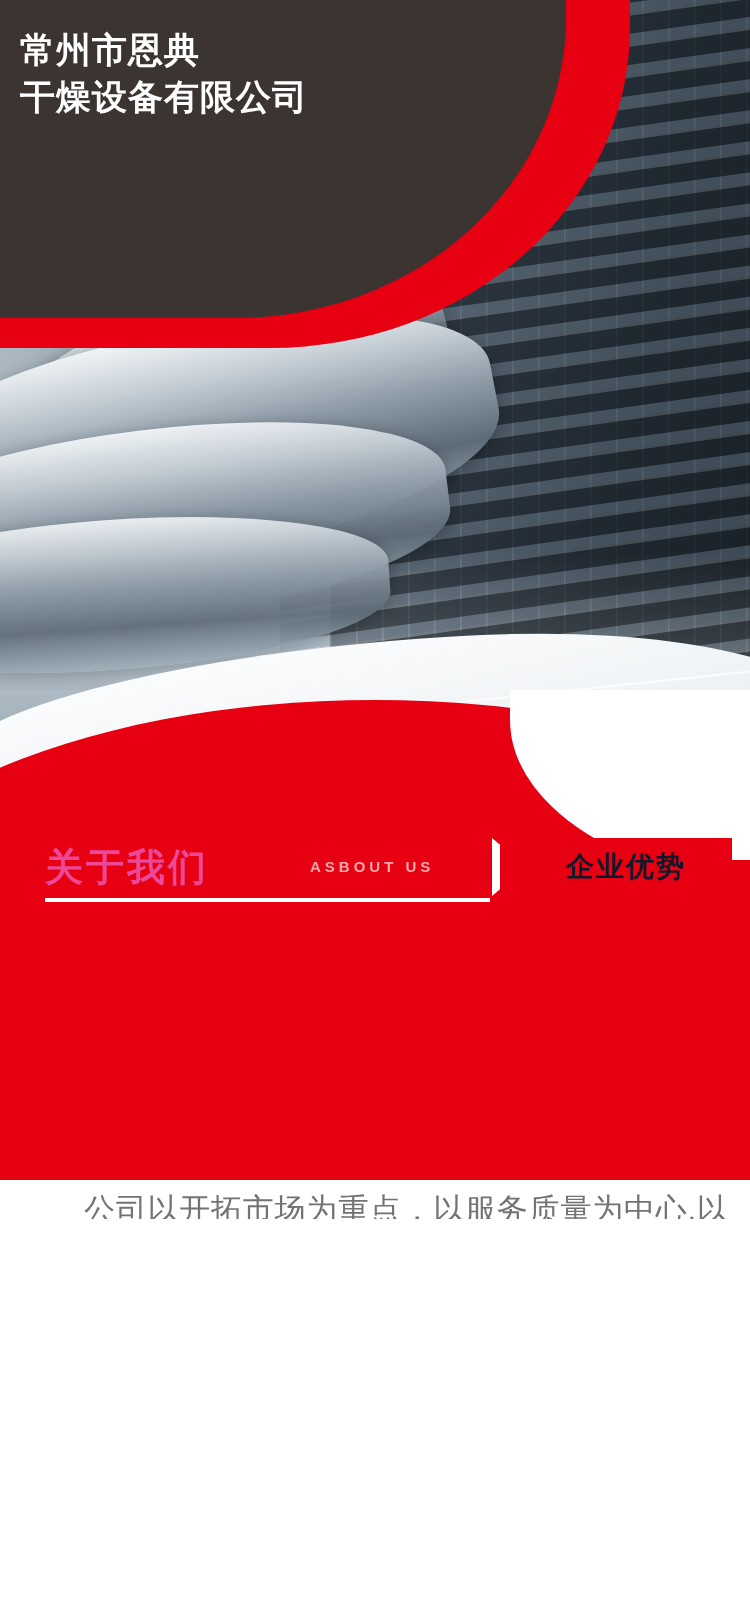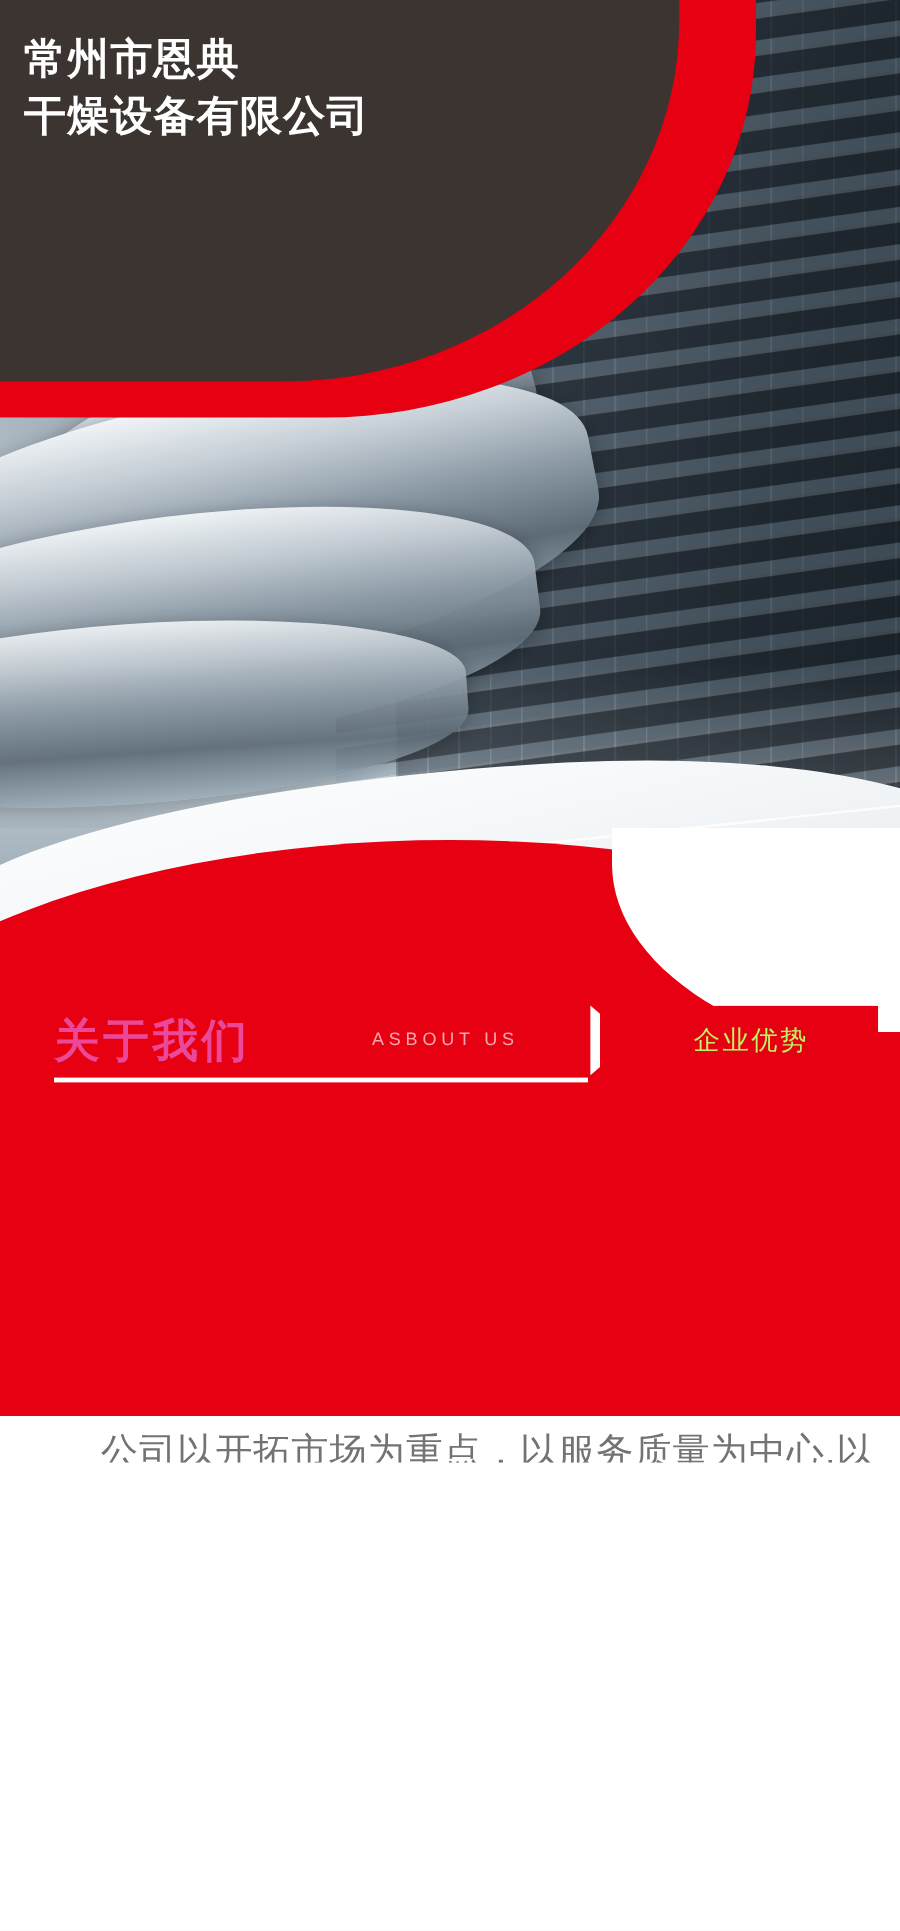--- a/index.html
+++ b/index.html
@@ -204,42 +204,42 @@
     font-size: 38px;
     font-weight: bold;
     color: #ec4899;
     letter-spacing: 3px;
   }
   .about-en {
     position: absolute;
     left: 310px;
     top: 38px;
     font-size: 15px;
-    font-weight: normal;
+    font-weight: bold;
     letter-spacing: 4px;
     color: #f6a8ad;
   }
   .about-rule {
     position: absolute;
     left: 45px;
     top: 78px;
     width: 445px;
     height: 4px;
     background: #ffffff;
   }
   .tab-advantage {
     position: absolute;
     left: 520px;
     top: 18px;
     width: 212px;
     height: 58px;
     background: #e60012;
-    color: #bef264;
-    font-size: 22px;
-    font-weight: normal;
+    color: #0f172a;
+    font-size: 28px;
+    font-weight: bold;
     letter-spacing: 2px;
     display: flex;
     align-items: center;
     justify-content: center;
     clip-path: polygon(7% 0, 100% 0, 100% 100%, 0 100%, 0 50%);
   }
   .tab-arrow {
     position: absolute;
     left: 492px;
     top: 18px;

